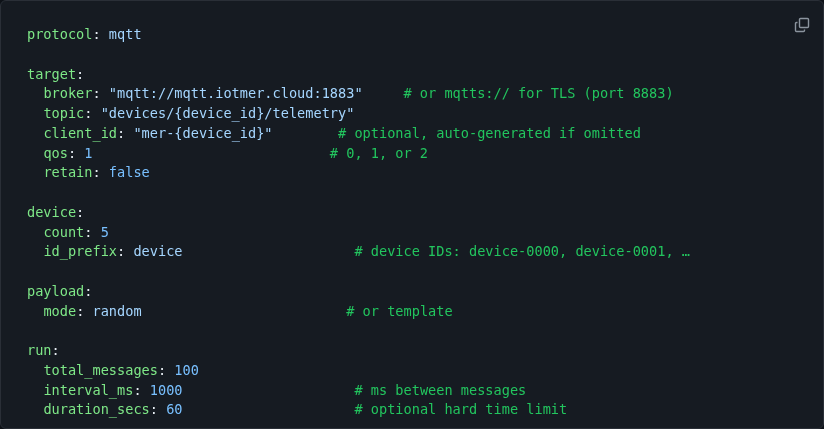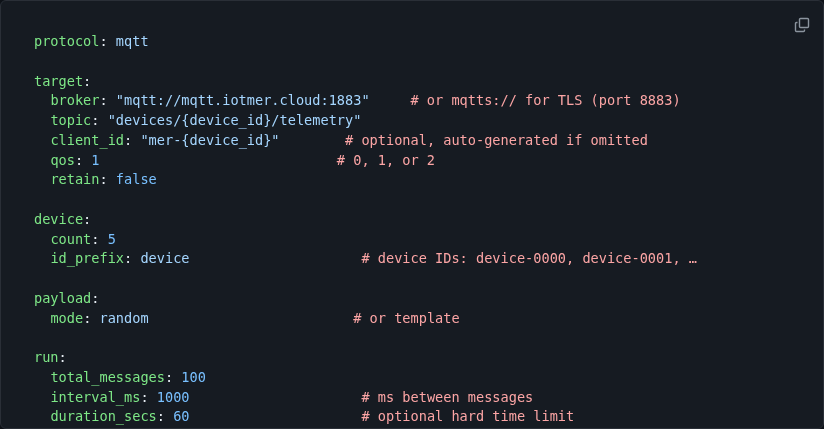--- a/index.html
+++ b/index.html
@@ -2,31 +2,31 @@
 <html><head>
 <meta charset="utf-8">
 <style>
   html, body { margin:0; padding:0; background:#0d1117; }
   body { width:824px; height:429px; overflow:hidden; }
   .code-block {
     position:absolute; left:0; top:0; width:822px; height:427px;
     background:#161b22; border:1px solid #2a2f37; border-radius:6px;
   }
   pre {
-    margin:15px; position:absolute; left:18px; top:16px;
+    margin:8px; position:absolute; left:18px; top:16px;
     font-family:"DejaVu Sans Mono", "Liberation Mono", monospace;
     font-size:13.6px; line-height:19.75px; color:#e6edf3;
     white-space:pre;
   }
   .line { display:block; height:19.75px; }
   .k { color:#7ee787; }
   .p { color:#e6edf3; }
   .s { color:#a5d6ff; }
   .n { color:#79c0ff; }
-  .c { color:#fca5a5; }
+  .c { color:#22c55e; }
   .copy-btn {
     position:absolute; left:792px; top:15px; width:18px; height:18px;
     cursor:pointer;
   }
 </style>
 </head>
 <body>
 
 <div class="code-block">
   <pre id="code"><span class="line"><span class="k">protocol</span><span class="p">:</span> <span class="s">mqtt</span></span><span class="line"></span><span class="line"><span class="k">target</span><span class="p">:</span></span><span class="line">  <span class="k">broker</span><span class="p">:</span> <span class="s">"mqtt://mqtt.iotmer.cloud:1883"</span>     <span class="c"># or mqtts:// for TLS (port 8883)</span></span><span class="line">  <span class="k">topic</span><span class="p">:</span> <span class="s">"devices/{device_id}/telemetry"</span></span><span class="line">  <span class="k">client_id</span><span class="p">:</span> <span class="s">"mer-{device_id}"</span>        <span class="c"># optional, auto-generated if omitted</span></span><span class="line">  <span class="k">qos</span><span class="p">:</span> <span class="n">1</span>                             <span class="c"># 0, 1, or 2</span></span><span class="line">  <span class="k">retain</span><span class="p">:</span> <span class="n">false</span></span><span class="line"></span><span class="line"><span class="k">device</span><span class="p">:</span></span><span class="line">  <span class="k">count</span><span class="p">:</span> <span class="n">5</span></span><span class="line">  <span class="k">id_prefix</span><span class="p">:</span> <span class="s">device</span>                     <span class="c"># device IDs: device-0000, device-0001, …</span></span><span class="line"></span><span class="line"><span class="k">payload</span><span class="p">:</span></span><span class="line">  <span class="k">mode</span><span class="p">:</span> <span class="s">random</span>                         <span class="c"># or template</span></span><span class="line"></span><span class="line"><span class="k">run</span><span class="p">:</span></span><span class="line">  <span class="k">total_messages</span><span class="p">:</span> <span class="n">100</span></span><span class="line">  <span class="k">interval_ms</span><span class="p">:</span> <span class="n">1000</span>                     <span class="c"># ms between messages</span></span><span class="line">  <span class="k">duration_secs</span><span class="p">:</span> <span class="n">60</span>                     <span class="c"># optional hard time limit</span></span></pre>

